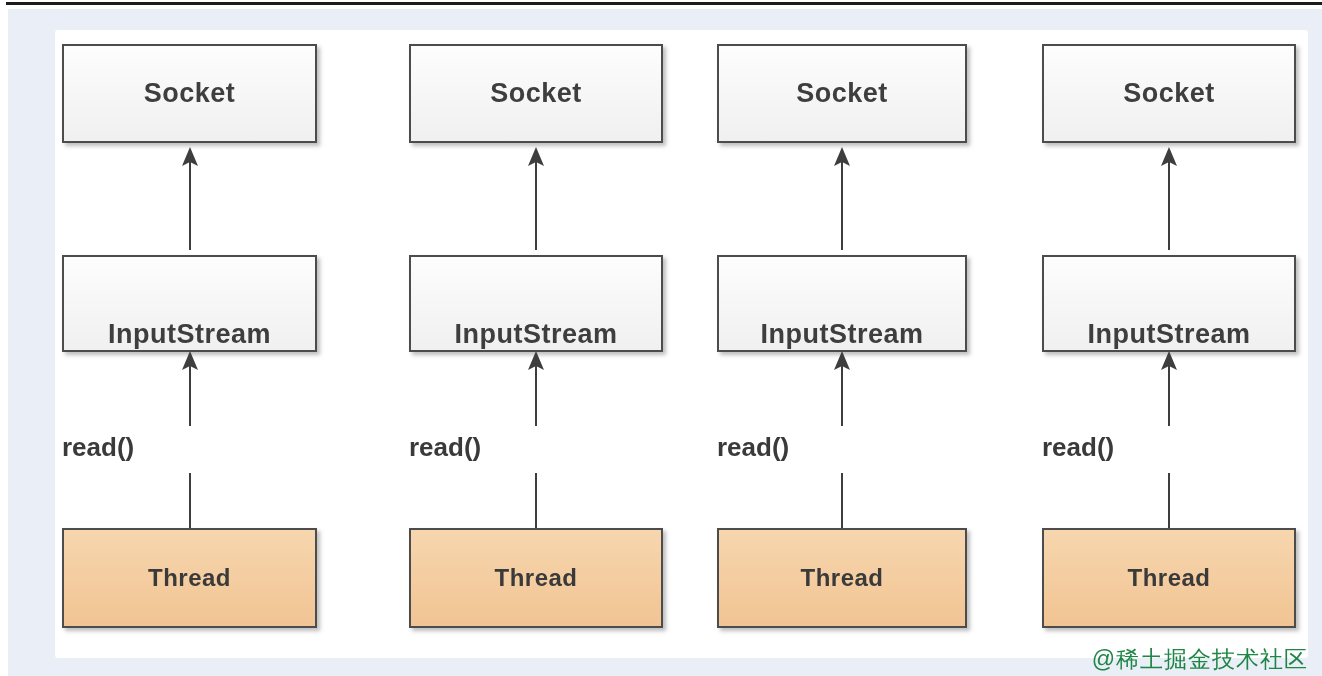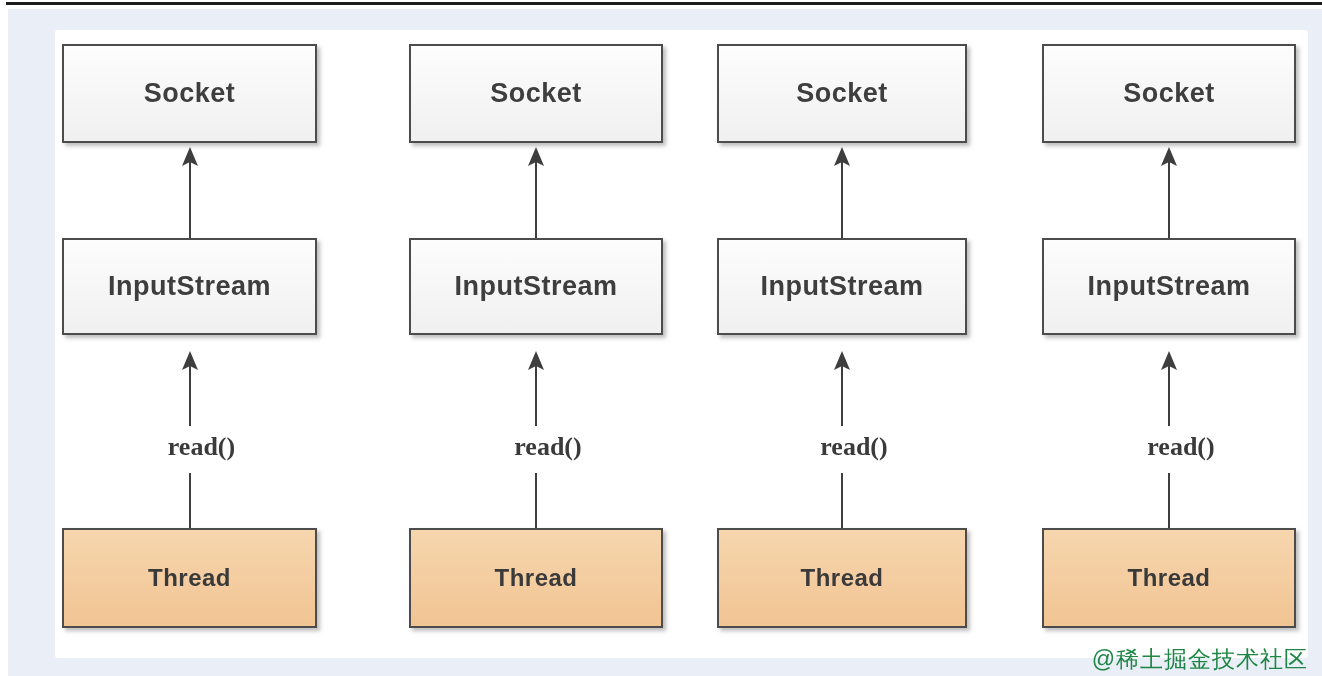--- a/index.html
+++ b/index.html
@@ -64,50 +64,50 @@
     font-weight: 600;
     color: #3e3e3e;
     letter-spacing: 0.5px;
   }
   .node-socket {
     top: 14px;
     height: 99px;
     background: linear-gradient(180deg, #fdfdfd 0%, #f0f0f0 100%);
   }
   .node-inputstream {
-    top: 208px;
+    top: 225px;
     height: 97px;
     background: linear-gradient(180deg, #fdfdfd 0%, #f0f0f0 100%);
+    align-items: flex-end;
   }
   .node-thread {
     top: 498px;
     height: 100px;
     background: linear-gradient(180deg, #f7d6ae 0%, #f1c493 100%);
     font-weight: 700;
     font-size: 24px;
     color: #3a3a3a;
   }
   .arrow {
     position: absolute;
     left: 50%;
     margin-left: -10px;
     width: 20px;
   }
   .arrow-1 { top: 117px; height: 103px; }
   .arrow-2 { top: 321px; height: 197px; }
   .read-label {
     position: absolute;
-    left: 12px;
+    left: 0;
     top: 402px;
     width: 100%;
-    text-align: center;
+    text-align: left;
     font-size: 26px;
     font-weight: 700;
     color: #3a3a3a;
-    font-family: Liberation Serif, serif;
   }
   .watermark {
     position: absolute;
     right: 14px;
     top: 644px;
     font-size: 23px;
     letter-spacing: 1px;
     color: #15803d;
     opacity: 0.95;
   }

